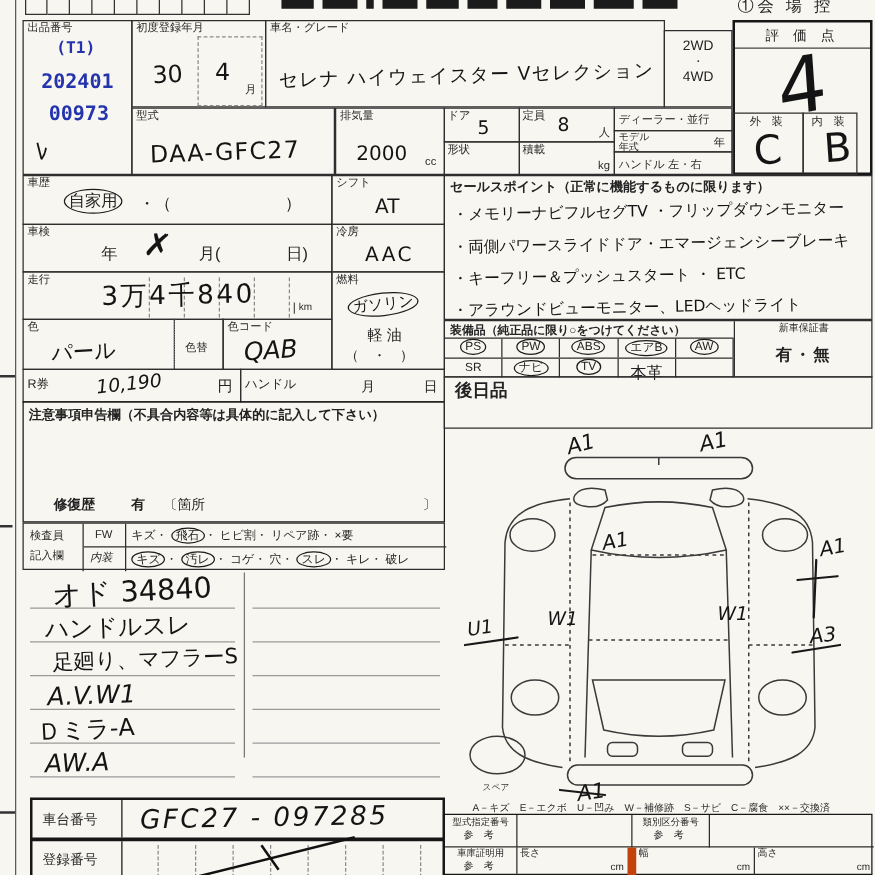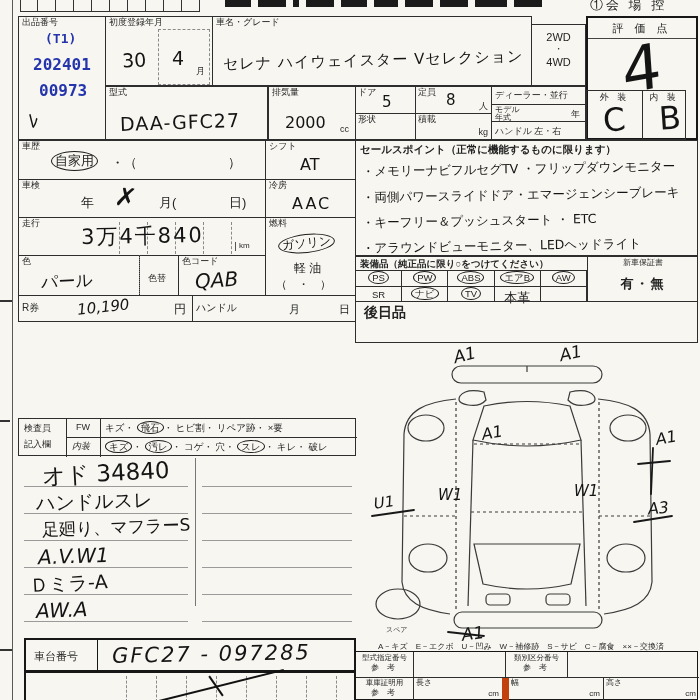--- a/index.html
+++ b/index.html
@@ -181,20 +181,27 @@
     <div class="lbl" style="position:absolute;left:3px;top:6px;font-size:10px;">R券</div>
     <div class="hw" style="position:absolute;left:58px;top:2px;font-size:15px;font-style:italic;transform:rotate(-6deg);">10,190</div>
     <div class="print" style="position:absolute;right:6px;top:5px;font-size:12px;">円</div>
   </div>
   <div class="cell" style="left:192px;top:295px;width:164px;height:27px;">
     <div class="lbl" style="position:absolute;left:3px;top:6px;font-size:10px;">ハンドル</div>
     <div class="print" style="position:absolute;left:96px;top:6px;font-size:11px;">月</div>
     <div class="print" style="position:absolute;right:5px;top:6px;font-size:11px;">日</div>
   </div>
 
+  <div class="cell2" style="left:18px;top:321px;width:338px;height:97px;border-width:1.5px;">
+    <div class="print" style="position:absolute;left:4px;top:3px;font-size:10.5px;font-weight:bold;">注意事項申告欄（不具合内容等は具体的に記入して下さい）</div>
+    <span class="print" style="position:absolute;left:24px;top:74px;font-size:11px;font-weight:bold;">修復歴</span>
+    <span class="print" style="position:absolute;left:86px;top:74px;font-size:11px;font-weight:bold;">有</span>
+    <span class="print" style="position:absolute;left:112px;top:74px;font-size:11px;">〔箇所</span>
+    <span class="print" style="position:absolute;right:6px;top:74px;font-size:11px;">〕</span>
+  </div>
 
   <div class="cell" style="left:18px;top:418px;width:338px;height:38px;">
     <div class="abs" style="left:0;top:0;width:48px;height:38px;border-right:1px solid #2e2e2e;">
       <div class="lbl" style="position:absolute;left:5px;top:5px;">検査員</div>
       <div class="lbl" style="position:absolute;left:5px;top:21px;">記入欄</div>
     </div>
     <div class="abs" style="left:48px;top:0;width:290px;height:19px;border-bottom:1px solid #2e2e2e;">
       <div class="abs" style="left:0;top:0;width:34px;height:19px;border-right:1px solid #2e2e2e;">
         <div class="lbl" style="position:absolute;left:9px;top:4px;">FW</div>
       </div>
@@ -243,20 +250,23 @@
   <div class="hw" style="position:absolute;left:30px;top:571px;font-size:19px;transform:rotate(-3deg);white-space:nowrap;">Ｄミラ-A</div>
   <div class="hw" style="position:absolute;left:36px;top:598px;font-size:20px;font-style:italic;transform:rotate(-2deg);white-space:nowrap;">AW.A</div>
 
   <div class="cell2" style="left:24px;top:638px;width:332px;height:34px;">
     <div class="abs" style="left:0;top:0;width:72px;height:100%;border-right:1.5px solid #171717;">
       <div class="lbl" style="position:absolute;left:8px;top:10px;font-size:11px;">車台番号</div>
     </div>
     <div class="hw" style="position:absolute;left:86px;top:2px;font-size:21px;font-style:italic;letter-spacing:2px;transform:rotate(-1deg);white-space:nowrap;">GFC27 - 097285</div>
   </div>
   <div class="cell2" style="left:24px;top:671px;width:332px;height:32px;">
+    <div class="abs" style="left:0;top:0;width:72px;height:100%;border-right:1.5px solid #171717;">
+      <div class="lbl" style="position:absolute;left:8px;top:9px;font-size:11px;">登録番号</div>
+    </div>
     <div class="dashv" style="left:100px;top:3px;height:26px;"></div>
     <div class="dashv" style="left:130px;top:3px;height:26px;"></div>
     <div class="dashv" style="left:160px;top:3px;height:26px;"></div>
     <div class="dashv" style="left:190px;top:3px;height:26px;"></div>
     <div class="dashv" style="left:220px;top:3px;height:26px;"></div>
     <div class="dashv" style="left:250px;top:3px;height:26px;"></div>
     <div class="dashv" style="left:280px;top:3px;height:26px;"></div>
     <div class="dashv" style="left:310px;top:3px;height:26px;"></div>
     <div class="abs" style="left:110px;top:14px;width:150px;height:2px;background:#111;transform:rotate(-14deg);"></div>
     <div class="abs" style="left:178px;top:12px;width:24px;height:2px;background:#111;transform:rotate(55deg);"></div>

